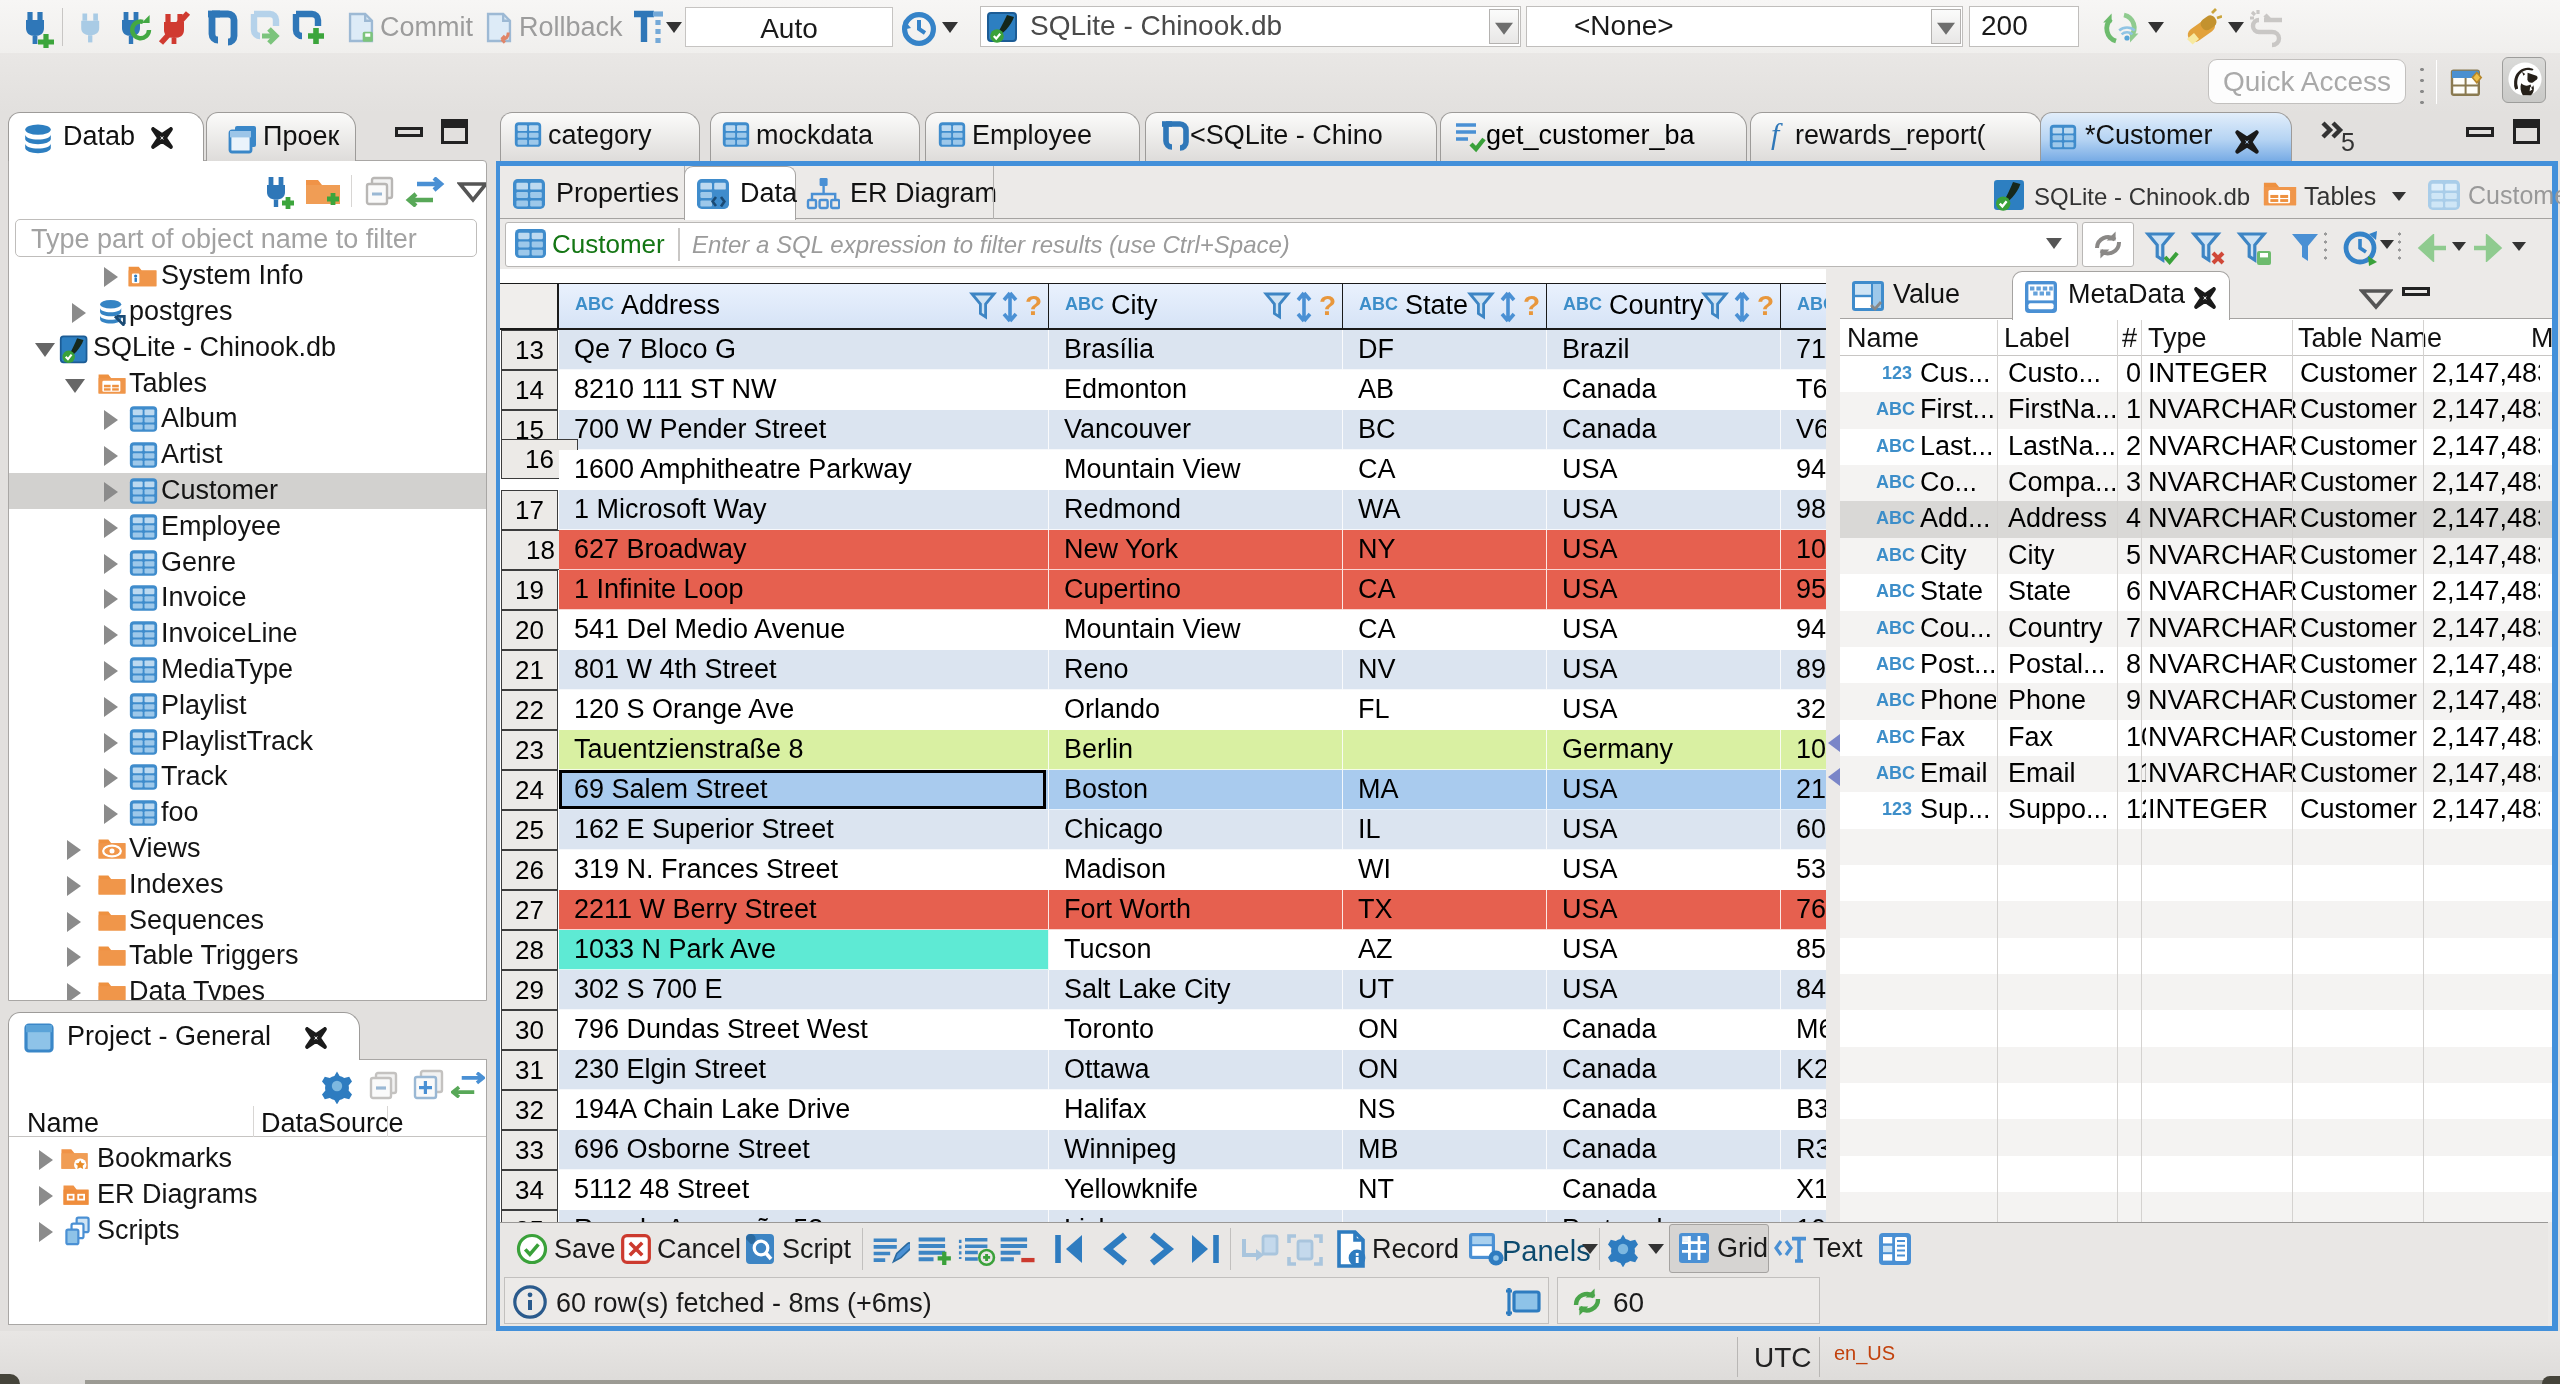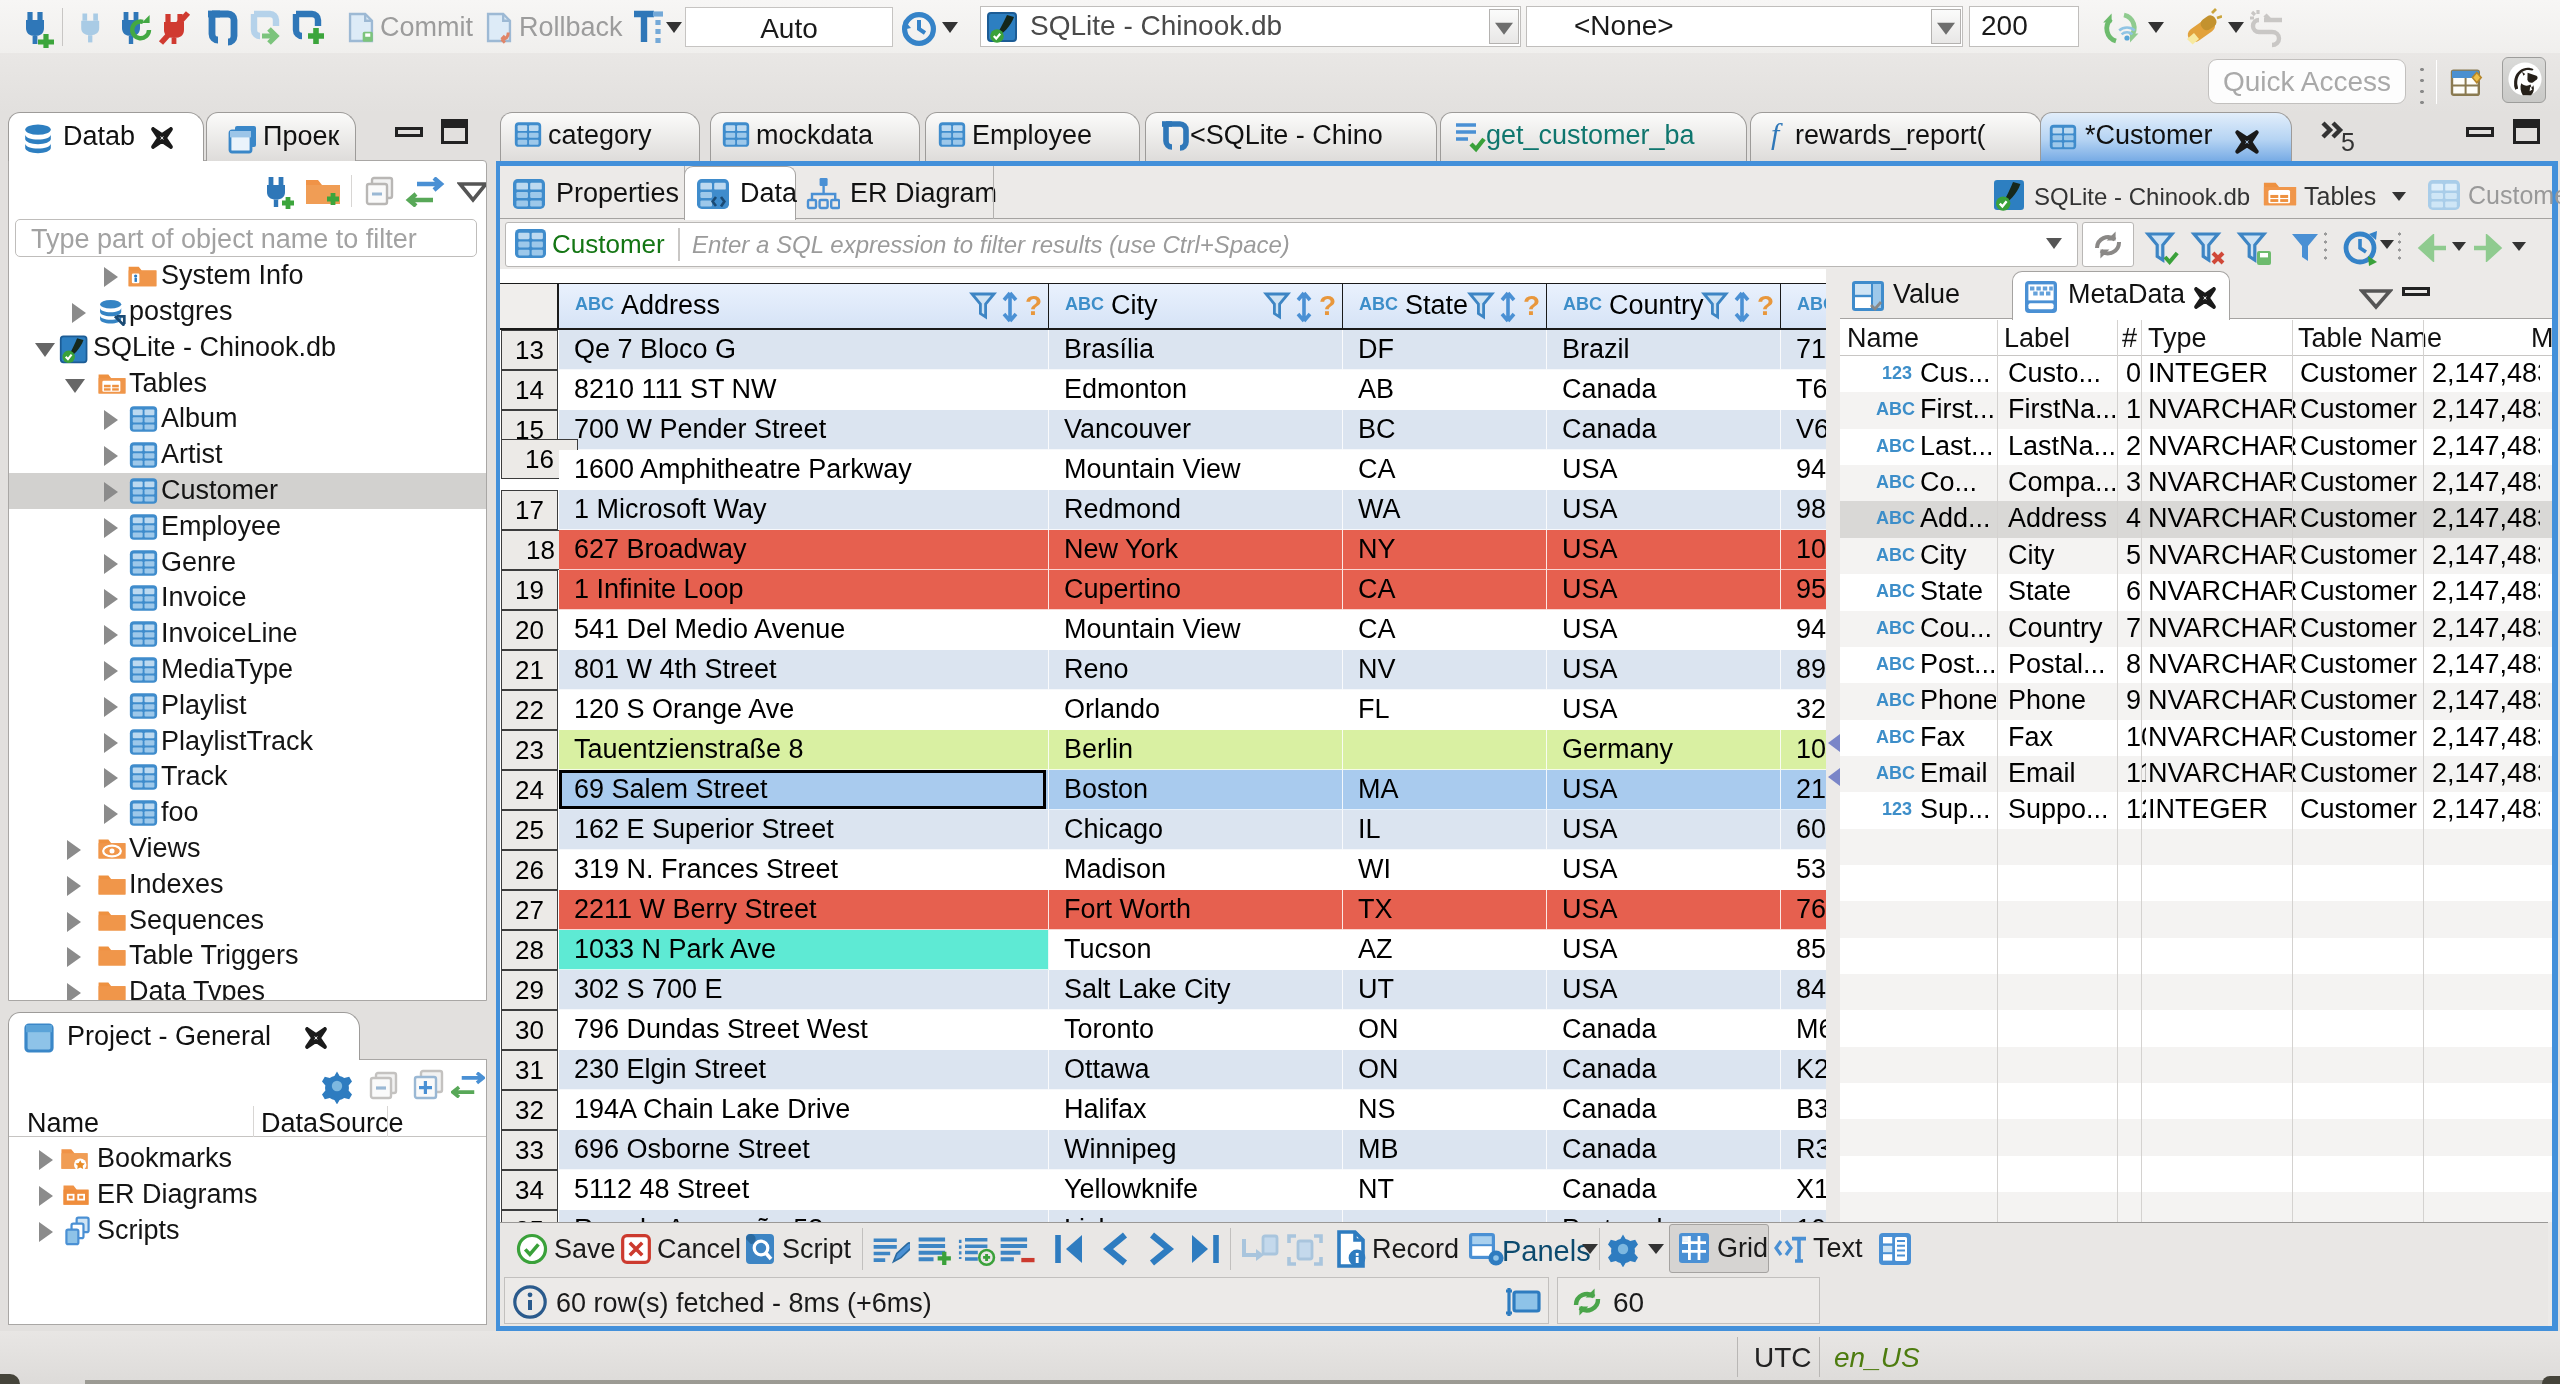--- a/index.html
+++ b/index.html
@@ -581,21 +581,21 @@
       <path d="M4 2.5h7a3 3 0 0 1 3 3v6a3 3 0 0 1-3 3" fill="none" stroke="#2f77b8" stroke-width="2.8"></path>
       <path d="M4 2.5v8.5a3 3 0 0 0 3 3" fill="none" stroke="#2f77b8" stroke-width="2.8"></path>
       <path d="M2 2.5h5" stroke="#2f77b8" stroke-width="2.8"></path>
     </svg>
   <div class="abs" style="left:1190px;top:120px;font-size:27px;color:#111;z-index:4;white-space:nowrap;">&lt;SQLite - Chino</div>
   <div class="tabbar-tab" style="left:1440px;width:307px;z-index:2"></div>
   <svg class="ic" style="left:1452px;top:119px;z-index:4" width="34" height="34" viewBox="0 0 17 17">
       <path d="M2 3h10M2 6.5h10M2 10h6" stroke="#4a90d4" stroke-width="1.8"></path>
       <path d="M9.5 12.5l2.5 2.5 4-5" stroke="#3aa13a" stroke-width="2.2" fill="none"></path>
     </svg>
-  <div class="abs" style="left:1486px;top:120px;font-size:27px;color:#0f766e;z-index:4;white-space:nowrap;">get_customer_ba</div>
+  <div class="abs" style="left:1486px;top:120px;font-size:27px;color:#000000;z-index:4;white-space:nowrap;">get_customer_ba</div>
   <div class="tabbar-tab" style="left:1750px;width:292px;z-index:2"></div>
   <svg class="ic" style="left:1763px;top:116px;z-index:4" width="34" height="36" viewBox="0 0 17 18">
       <text x="4" y="14" font-size="15" font-style="italic" font-family="Liberation Serif,serif" fill="#2f77b8">f</text>
     </svg>
   <div class="abs" style="left:1795px;top:120px;font-size:27px;color:#111;z-index:4;white-space:nowrap;">rewards_report(</div>
   <div class="tabbar-tab sel" style="left:2040px;width:252px;z-index:3"></div>
   <svg class="ic" style="left:2049px;top:121px;z-index:4" width="28" height="32" viewBox="0 0 17 16">
       <rect x="0.5" y="0.5" width="16" height="15" rx="2.4" fill="#3f8ccc"></rect>
       <rect x="2.2" y="2.4" width="5.8" height="3.4" rx="0.6" fill="#bcd9f0"></rect>
       <rect x="9.1" y="2.4" width="5.8" height="3.4" rx="0.6" fill="#bcd9f0"></rect>
@@ -1195,17 +1195,17 @@
   <div class="abs" style="left:1557px;top:1277px;width:263px;height:47px;background:#eceae8;border:1px solid #c2c0be;"></div>
   <svg class="ic" style="left:1568px;top:1284px" width="38" height="36" viewBox="0 0 19 18">
       <path d="M4 10.5a5.5 5.5 0 0 1 9-4.2M15 7.5a5.5 5.5 0 0 1-9 4.4" fill="none" stroke="#4aa54a" stroke-width="2.2"></path>
       <path d="M13.3 2.2v4.5H8.8zM5.7 15.8v-4.5h4.5z" fill="#4aa54a"></path>
     </svg>
   <div class="abs" style="left:1613px;top:1287px;font-size:28px;color:#1a1a1a;">60</div>
   <div class="abs" style="left:0;top:1331px;width:2560px;height:53px;background:linear-gradient(#e8e6e4,#dddbd9);"></div>
   <div class="vsep" style="left:1737px;top:1337px;height:40px;background:#b9b7b5;"></div>
   <div class="abs" style="left:1754px;top:1342px;font-size:28px;color:#222;">UTC</div>
   <div class="vsep" style="left:1819px;top:1337px;height:40px;background:#b9b7b5;"></div>
-  <div class="abs" style="left:1834px;top:1342px;font-size:28px;color:#4d7c0f;font-style:italic;">en_US</div>
+  <div class="abs" style="left:1834px;top:1342px;font-size:20px;color:#c2410c;">en_US</div>
   <div class="abs" style="left:85px;top:1380px;width:2475px;height:4px;background:rgba(90,89,78,.5);"></div>
   <div class="abs" style="left:0;top:1374px;width:20px;height:10px;background:#45443a;border-radius:0 14px 0 0;"></div>
   <div class="abs" style="left:2542px;top:1376px;width:18px;height:8px;background:#45443a;border-radius:10px 0 0 0;"></div>
 </div>
 
 </body></html>

